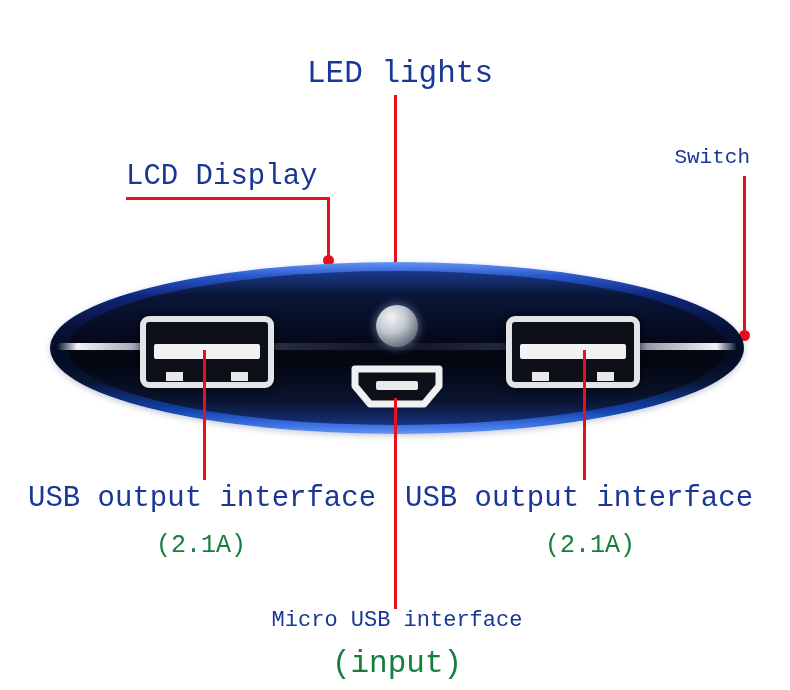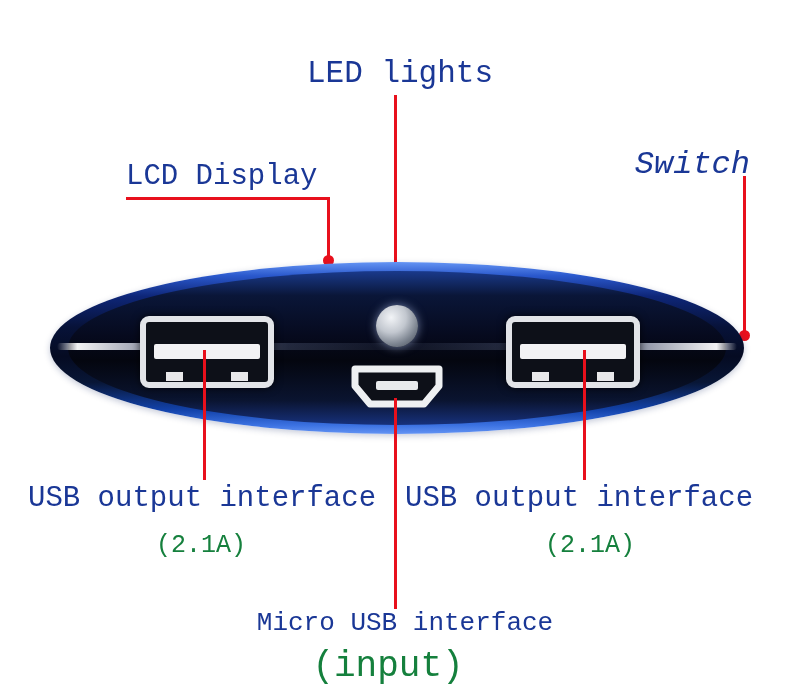--- a/index.html
+++ b/index.html
@@ -5,27 +5,27 @@
   html,body{margin:0;padding:0;background:#ffffff;}
   .canvas{
     position:relative;width:790px;height:690px;background:#ffffff;overflow:hidden;
     font-family:"Liberation Mono","DejaVu Sans Mono",monospace;
   }
   
   .lbl{position:absolute;color:#1a3796;white-space:nowrap;letter-spacing:0;}
   .sub{position:absolute;color:#15803d;white-space:nowrap;}
   #lbl-led{left:400px;top:56px;transform:translateX(-50%);font-size:31px;}
   #lbl-lcd{left:126px;top:160px;font-size:29px;}
-  #lbl-switch{right:40px;top:146px;font-size:32px;font-style:italic;}
+  #lbl-switch{right:40px;top:146px;font-size:21px;}
   #lbl-usb-left{left:28px;top:482px;font-size:29px;}
   #sub-usb-left{left:201px;top:531px;transform:translateX(-50%);font-size:25px;}
   #lbl-usb-right{left:405px;top:482px;font-size:29px;}
   #sub-usb-right{left:590px;top:531px;transform:translateX(-50%);font-size:25px;}
-  #lbl-micro{left:397px;top:608px;transform:translateX(-50%);font-size:26px;margin-left:8px;}
-  #sub-micro{left:388px;top:646px;transform:translateX(-50%);font-size:36px;}
+  #lbl-micro{left:397px;top:608px;transform:translateX(-50%);font-size:22px;}
+  #sub-micro{left:397px;top:646px;transform:translateX(-50%);font-size:31px;}
   
   .rline,.rdot{position:absolute;background:#e8101c;}
   .rdot{border-radius:50%;width:11px;height:11px;}
   #line-led{left:394px;top:95px;width:3px;height:212px;}
   #line-lcd-h{left:126px;top:197px;width:204px;height:3px;}
   #line-lcd-v{left:327px;top:197px;width:3px;height:63px;}
   #dot-lcd{left:323px;top:255px;}
   #line-switch{left:743px;top:176px;width:3px;height:157px;}
   #dot-switch{left:739px;top:330px;}
   #line-usb-left{left:203px;top:350px;width:3px;height:130px;}

